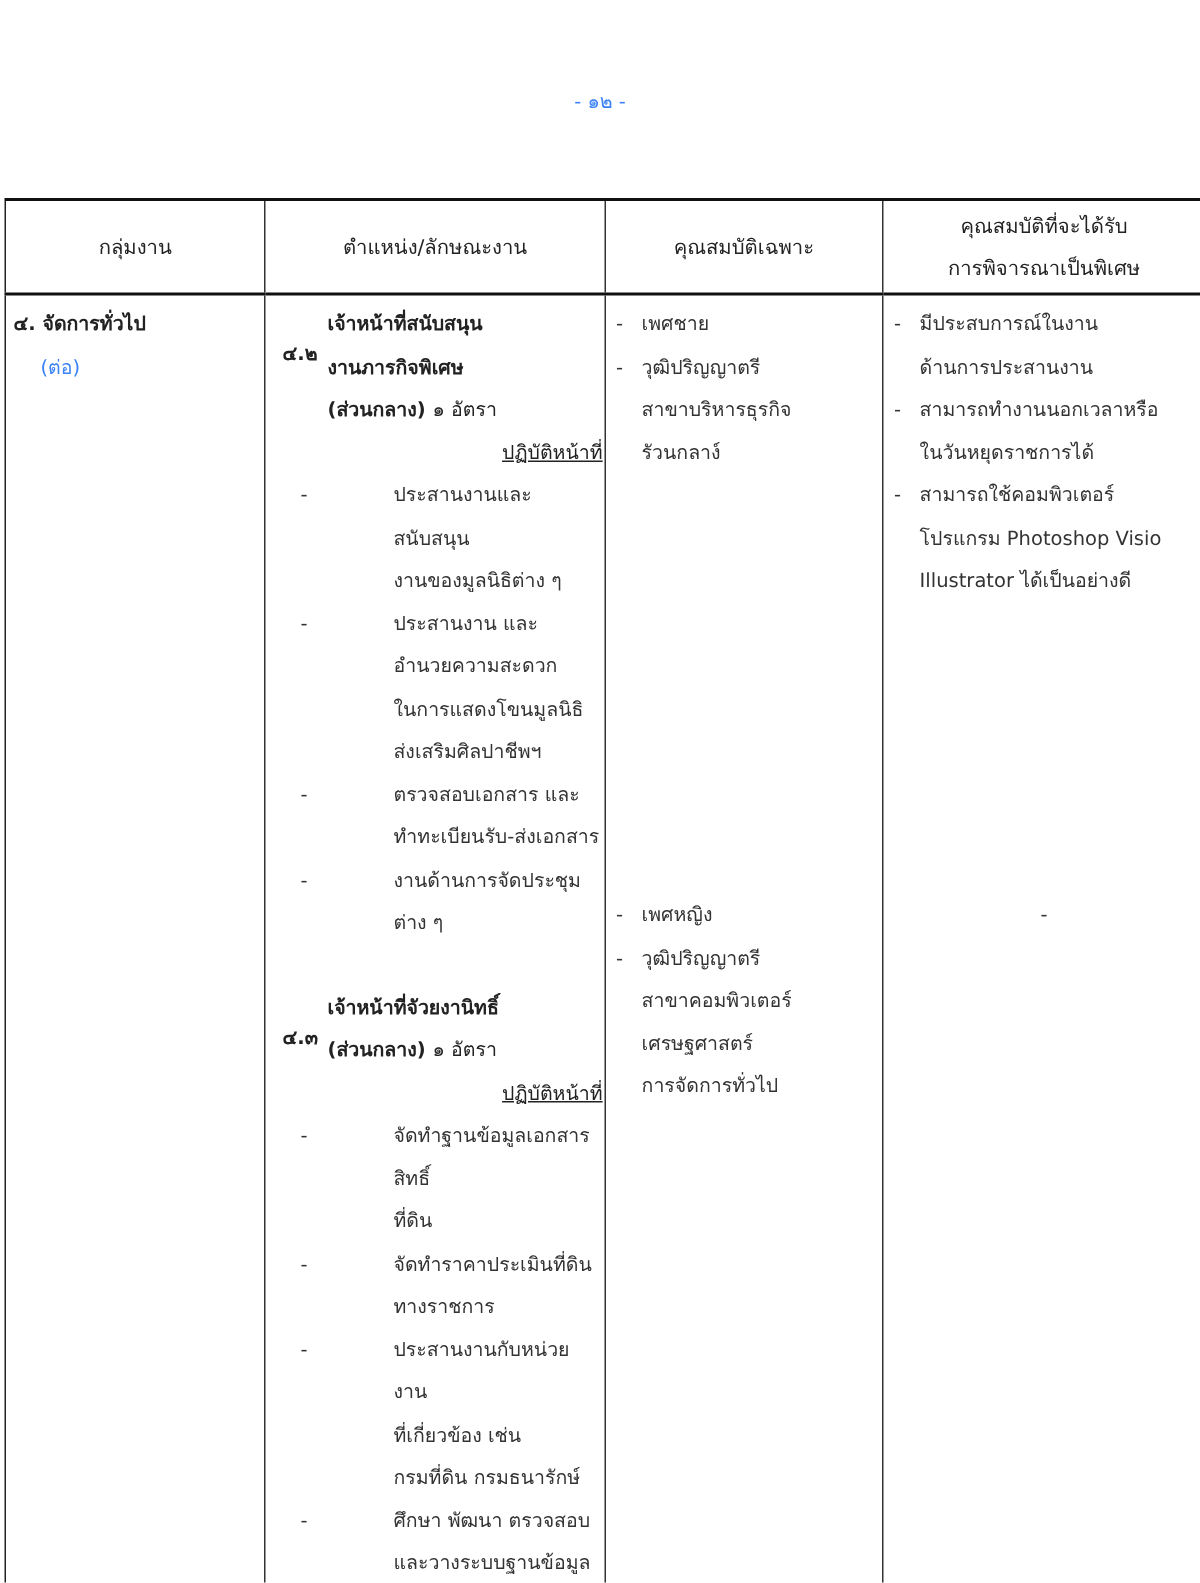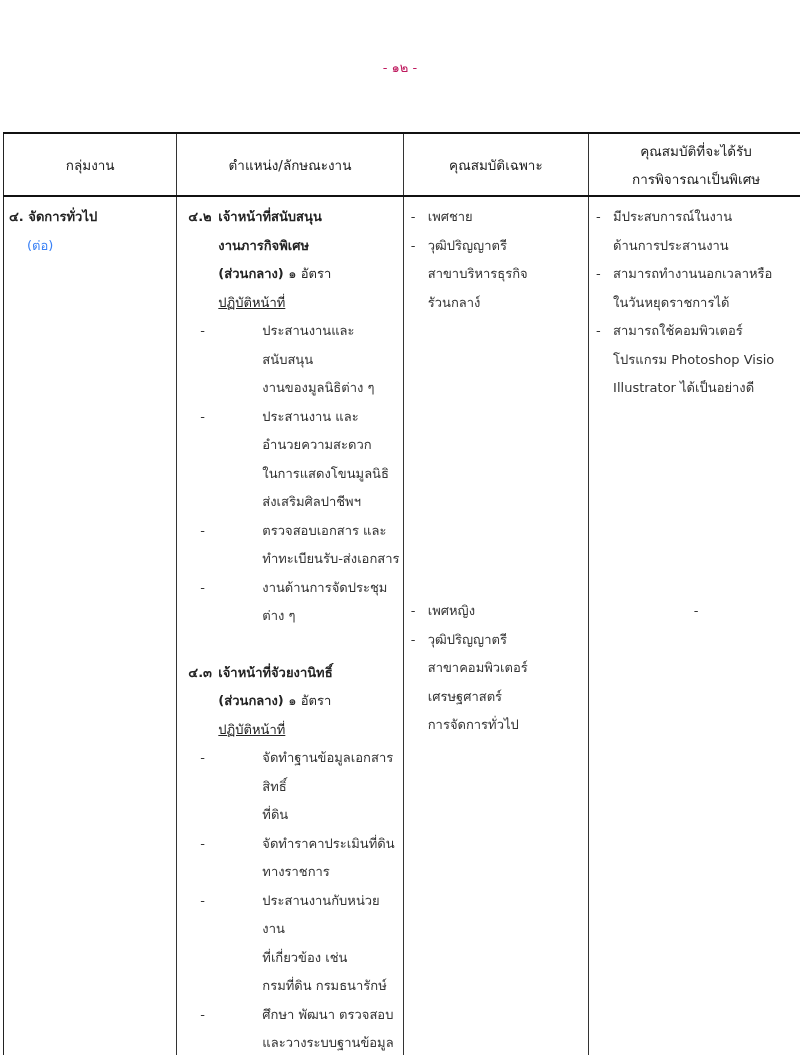--- a/index.html
+++ b/index.html
@@ -1,42 +1,42 @@
 <!DOCTYPE html>
 <html><head>
 <meta charset="utf-8">
 <style>
   html, body { margin: 0; padding: 0; background: #ffffff; }
   body { width: 800px; height: 1055px; position: relative; overflow: hidden;
          font-family: "DejaVu Sans", "Liberation Sans", sans-serif; color: #222; }
   .page-number { position: absolute; top: 57px; left: 0; width: 800px; text-align: center;
-                 font-size: 13px; color: #be185d; }
+                 font-size: 13px; color: #3b82f6; }
   table.main { position: absolute; top: 132px; left: 3px; width: 800px; border-collapse: collapse;
                table-layout: fixed; }
   table.main th, table.main td { border: 1px solid #333; vertical-align: top; }
   table.main { border-top: 2px solid #111; border-bottom: 2px solid #111; }
   table.main thead tr { height: 63px; }
   table.main thead th { font-weight: normal; font-size: 13.5px; text-align: center; vertical-align: middle;
                         border-bottom: 2px solid #111; line-height: 28px; }
   table.main tbody tr { height: 812px; }
   table.main td { font-size: 13px; line-height: 28.5px; padding-top: 6px; }
   table.main th:first-child, table.main td:first-child { border-left: 1.5px solid #222; }
   table.main th:last-child, table.main td:last-child { border-right: none; }
   .col1 { width: 173px; }
   .col2 { width: 226px; }
   .col3 { width: 185px; }
   .col4 { width: 214px; }
   .group-title { padding-left: 4px; font-weight: bold; }
   .group-sub { padding-left: 22px; color: #3b82f6; }
   .pos-block { padding-left: 10px; }
   .pos-head { display: flex; font-weight: bold; }
-  .pos-num { width: 30px; flex: none; }
+  .pos-num { width: 30px; flex: none; margin-top: 20px; }
   .pos-lines { flex: 1; }
   .rate { font-weight: normal; }
-  .duty-label { text-decoration: underline; }
+  .duty-label { text-decoration: underline; text-align: right; }
   .bullet { display: flex; padding-left: 22px; color: #333; }
   .bullet .dash { width: 18px; flex: none; }
   .bullet .btxt { flex: 1; margin-left: 44px; }
   .gap { height: 28px; }
   .qual { padding-left: 6px; }
   .qbullet { display: flex; color: #333; }
   .qbullet .dash { width: 17px; flex: none; }
   .center-dash { text-align: center; color: #333; }
   .spacer-big { height: 222px; }
 </style>

